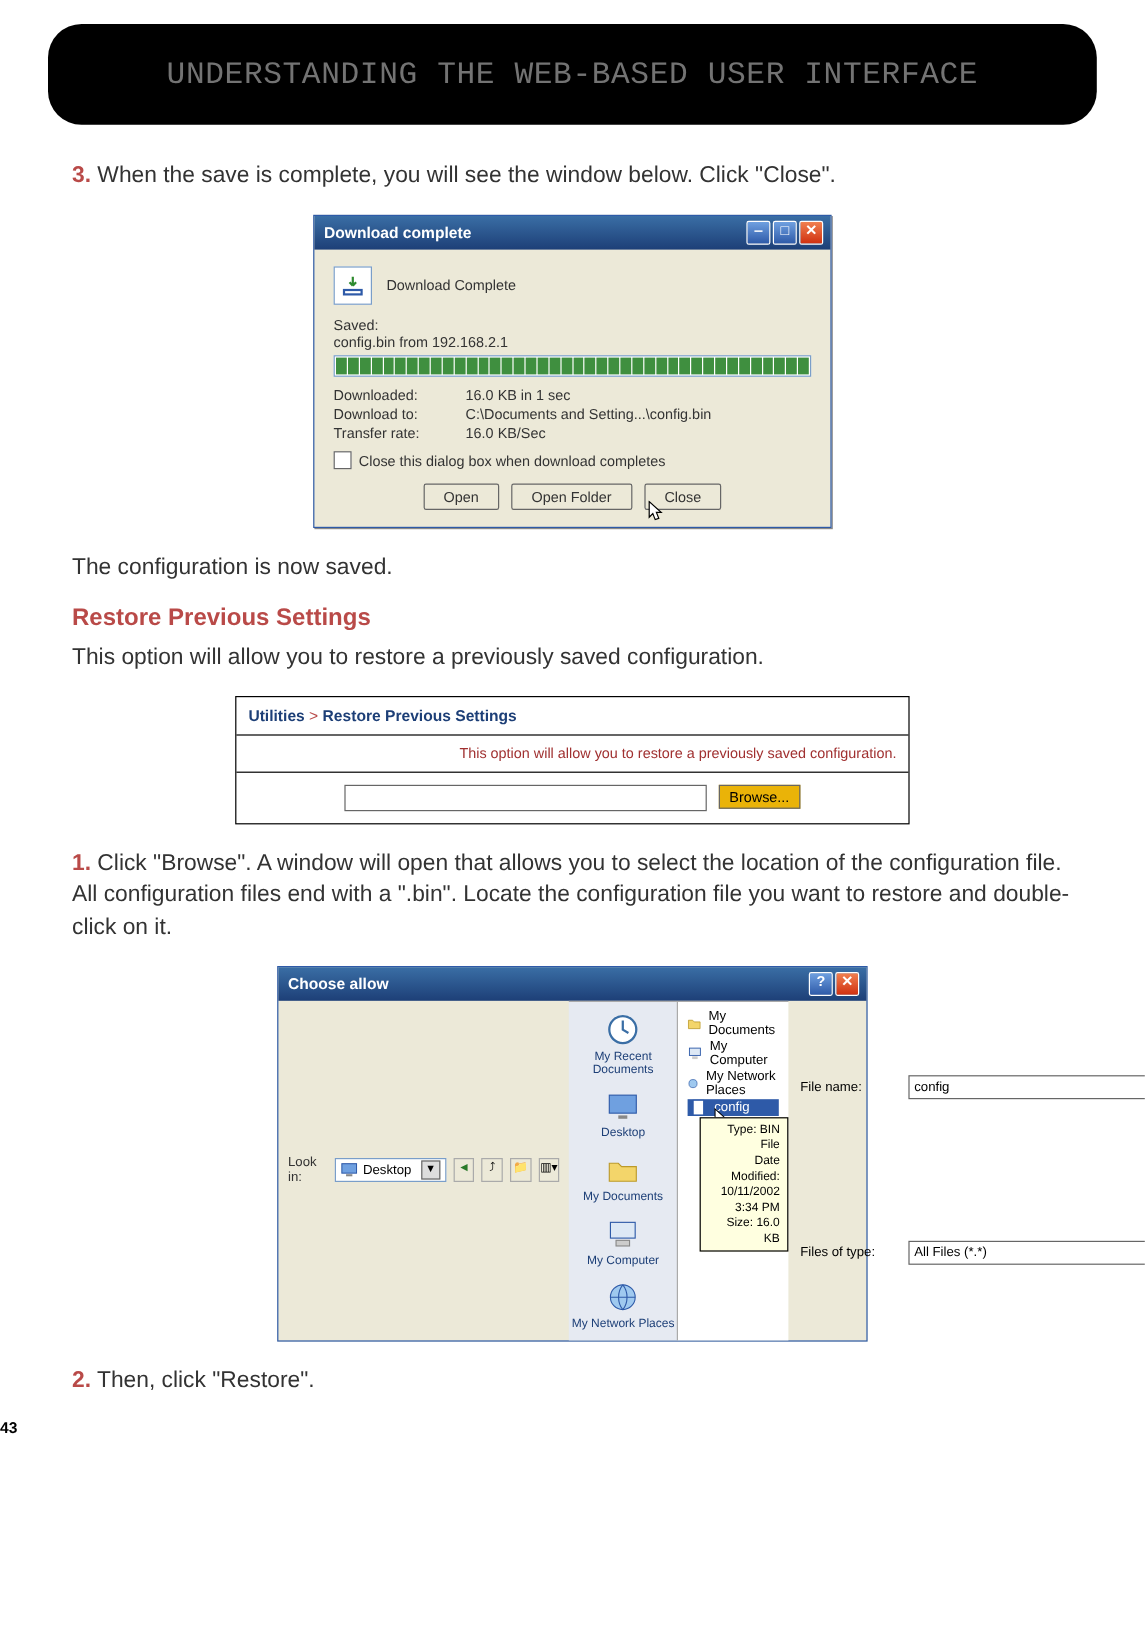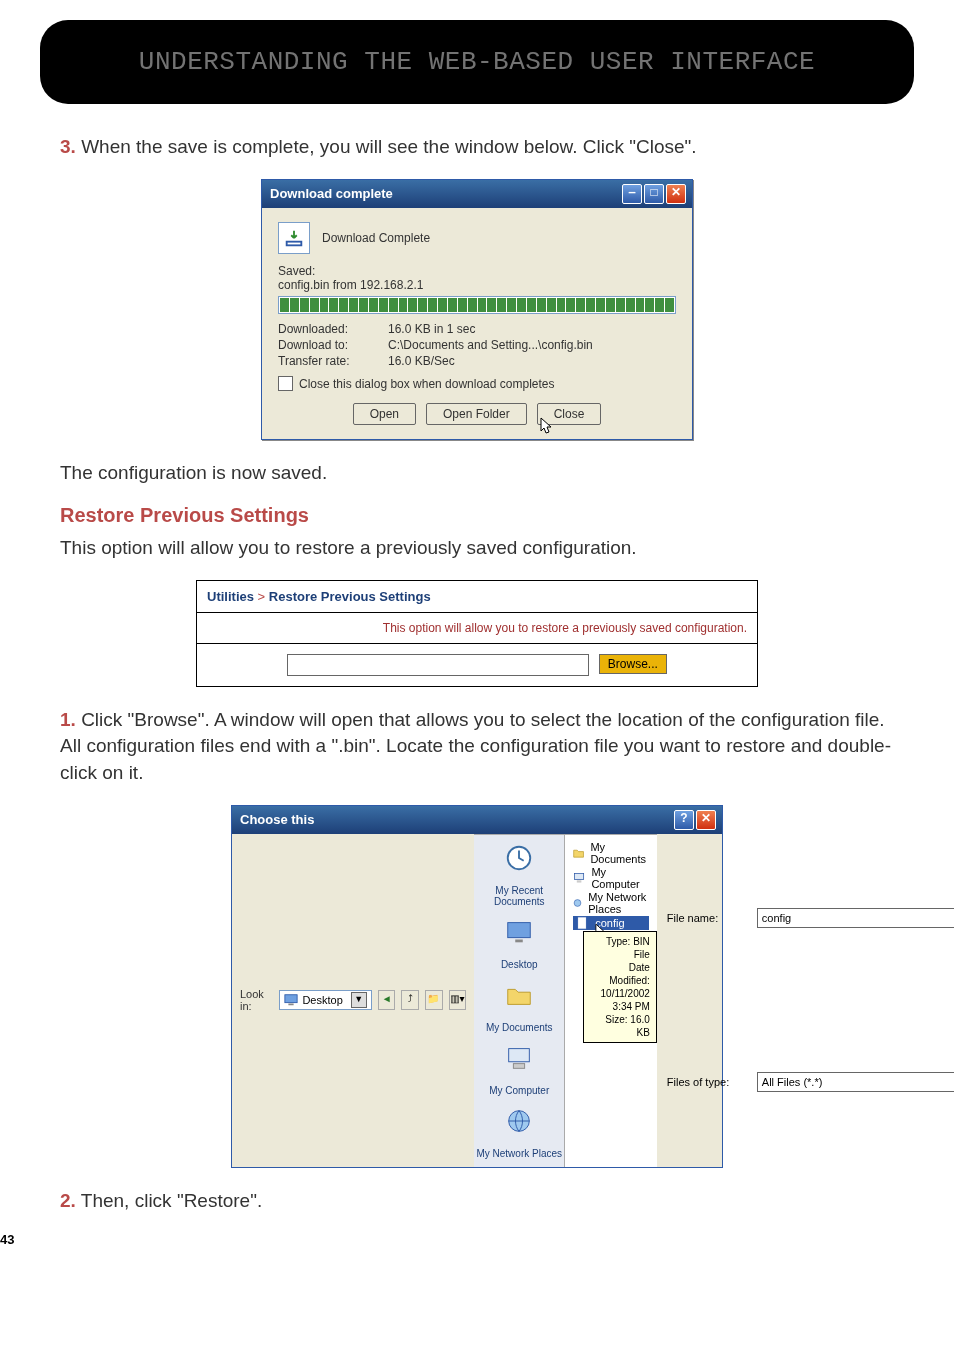--- a/index.html
+++ b/index.html
@@ -266,21 +266,21 @@
     display: flex;
     flex-direction: column;
     align-items: center;
     padding: 8px 0;
     gap: 10px;
   }
   .place {
     display: flex;
     flex-direction: column;
     align-items: center;
-    gap: 12px;
+    gap: 2px;
     cursor: pointer;
     color: #1d3f77;
     font-size: 10px;
     text-align: center;
   }
   .place .pic {
     width: 30px;
     height: 30px;
     border-radius: 4px;
   }
@@ -468,21 +468,21 @@
 </div>
 
 <p class="body-text">
   <span class="step-num">1.</span>
   <span>Click "Browse". A window will open that allows you to select the location of the configuration file. All configuration files end with a ".bin". Locate the configuration file you want to restore and double-click on it.</span>
 </p>
 
 <div class="center-img">
   <div class="cf-dialog">
     <div class="cf-titlebar">
-      <span>Choose this</span>
+      <span>Choose allow</span>
       <div class="xp-winbtns">
         <div class="xp-winbtn">?</div>
         <div class="xp-winbtn close">✕</div>
       </div>
     </div>
     <div class="cf-body">
       <div class="cf-toolbar">
         <span class="lookin-label">Look in:</span>
         <div class="lookin-drop">
           <svg class="deskicon ic-svg" viewBox="0 0 16 16">

